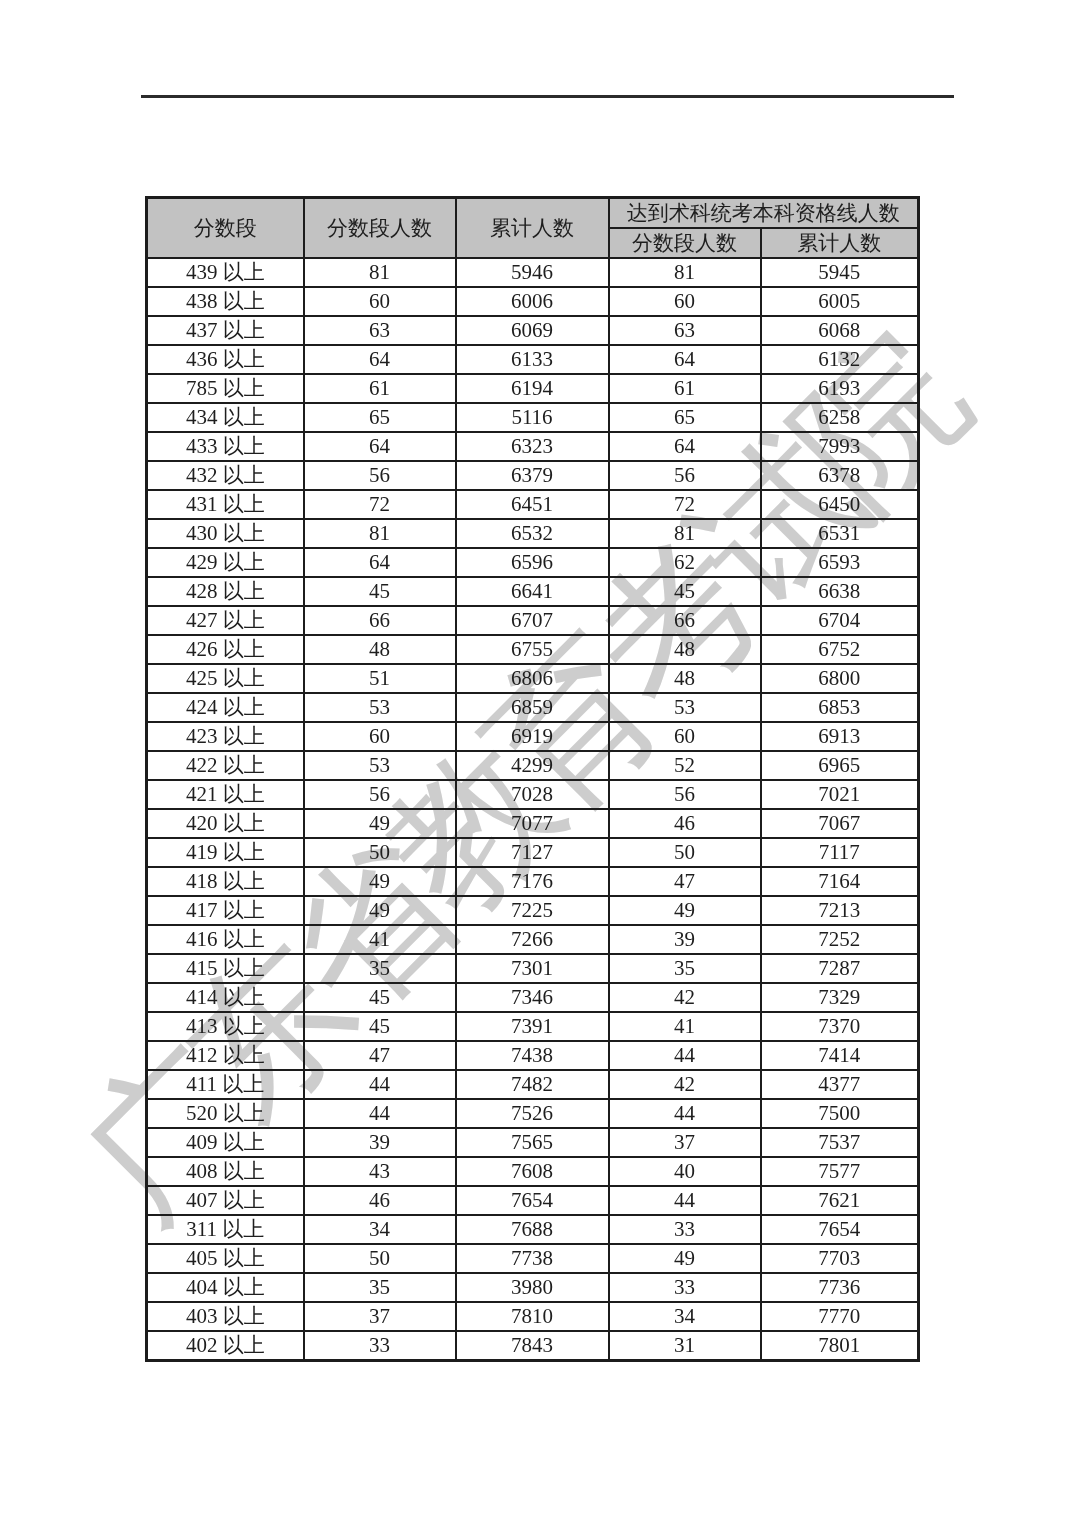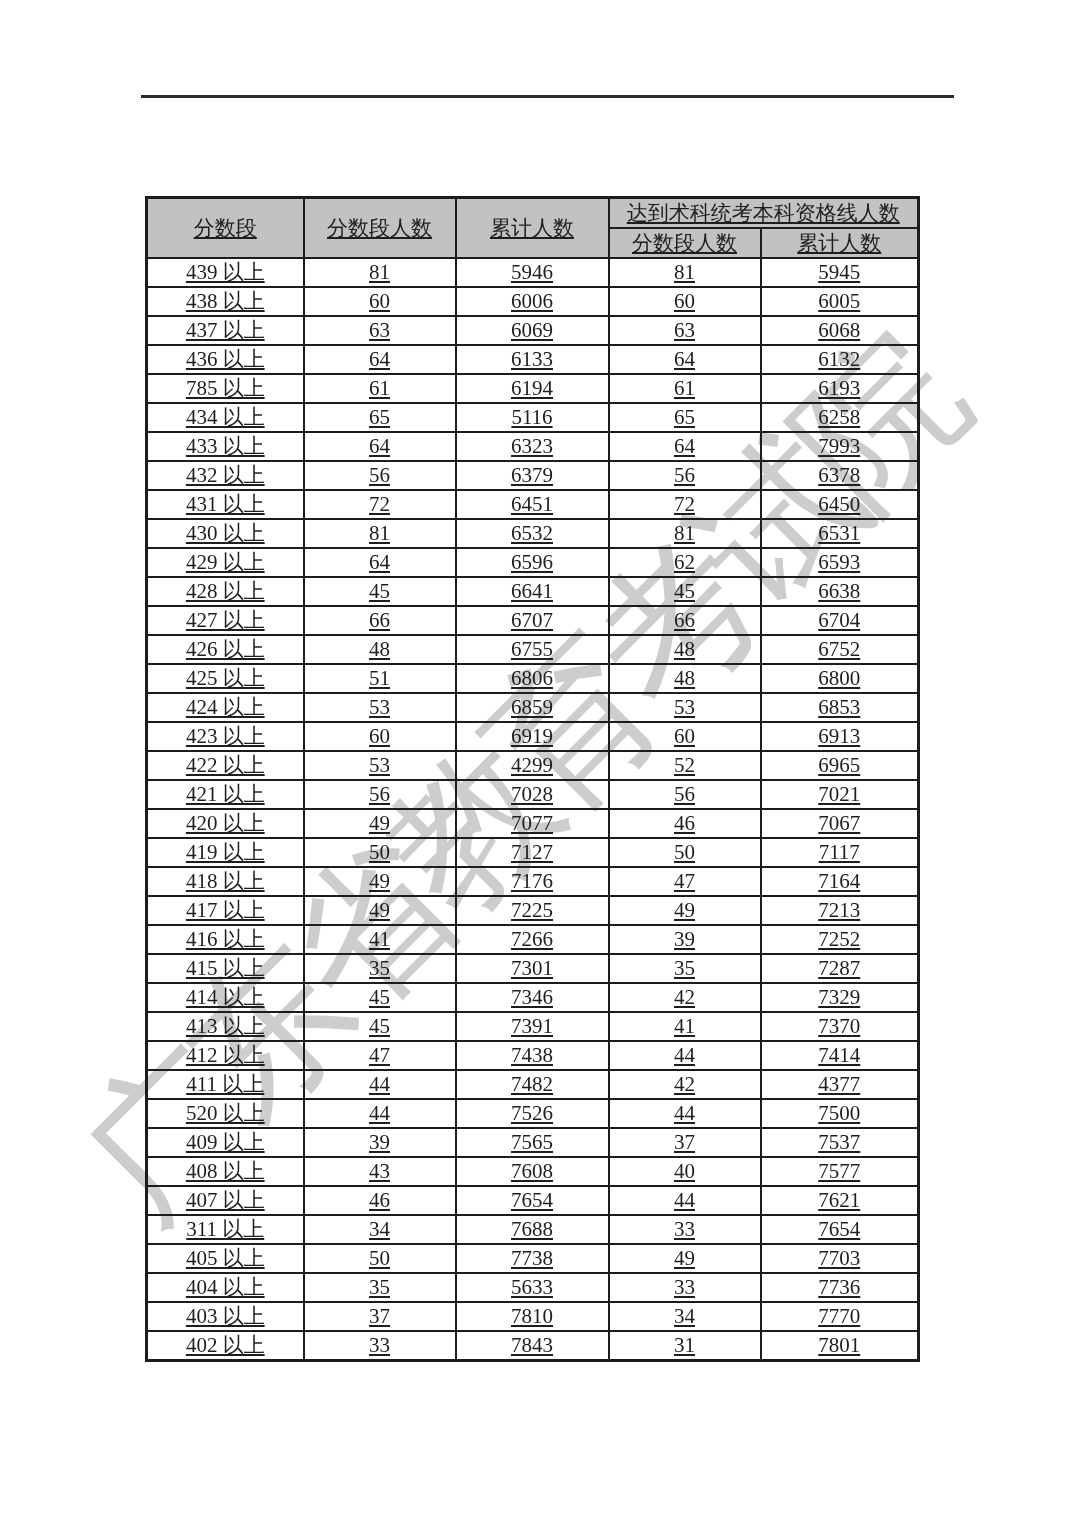--- a/index.html
+++ b/index.html
@@ -35,21 +35,20 @@
     pointer-events: none;
   }
   table.score-table {
     position: absolute;
     left: 145px;
     top: 196px;
     z-index: 1;
     border-collapse: collapse;
     table-layout: fixed;
     border: 3px solid #1c1c1c;
-    text-decoration: underline;
   }
   .score-table th, .score-table td {
     border: 2px solid #1c1c1c;
     text-align: center;
     vertical-align: middle;
     padding: 0;
     overflow: hidden;
   }
   .score-table thead th {
     background: #c2c2c2;
@@ -340,21 +339,21 @@
       <tr>
         <td>405 以上</td>
         <td>50</td>
         <td>7738</td>
         <td>49</td>
         <td>7703</td>
       </tr>
       <tr>
         <td>404 以上</td>
         <td>35</td>
-        <td>5633</td>
+        <td>3980</td>
         <td>33</td>
         <td>7736</td>
       </tr>
       <tr>
         <td>403 以上</td>
         <td>37</td>
         <td>7810</td>
         <td>34</td>
         <td>7770</td>
       </tr>

